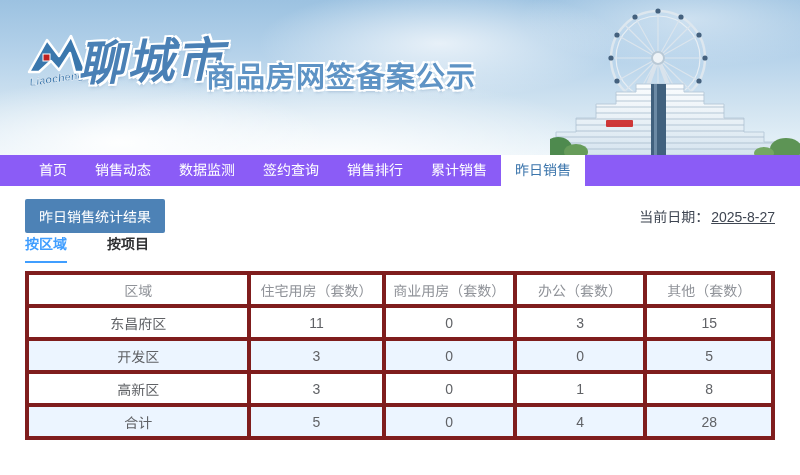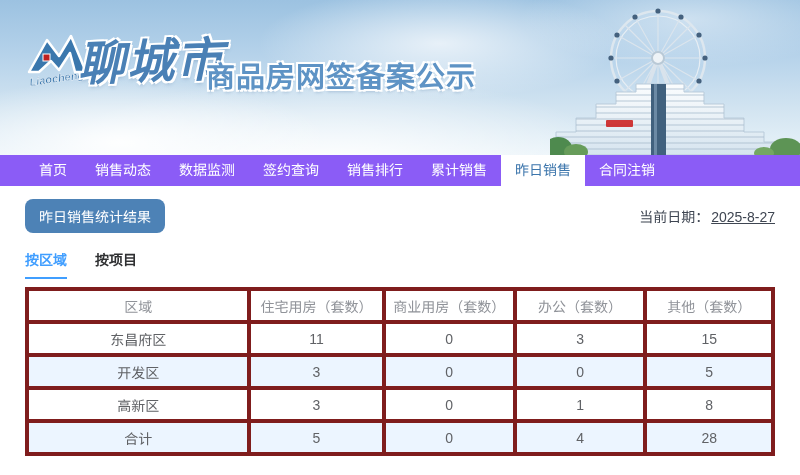--- a/index.html
+++ b/index.html
@@ -36,28 +36,28 @@
   .nav-item {
     padding:0 14px; line-height:31px; font-size:14px; color:#fff;
     cursor:pointer; white-space:nowrap;
   }
   .nav-item.active { background:#fff; color:#3d76ac; }
 
   
   .toolbar { display:flex; justify-content:space-between; align-items:center; padding:13px 25px 0 25px; }
   .stats-btn {
     background:#4d82b6; color:#fff; border:none; font-size:14px;
-    padding:7px 14px; border-radius:8px; cursor:pointer;
+    padding:7px 14px; border-radius:2px; cursor:pointer;
     font-family:"Liberation Sans","DejaVu Sans",sans-serif;
   }
   .cur-date { font-size:14px; color:#3f4652; }
   .cur-date .date-val { margin-left:2px;text-decoration:underline; }
 
   
-  .view-tabs { display:flex; gap:28px; padding:0 25px; margin-top:16px; }
+  .view-tabs { display:flex; gap:40px; padding:0 25px; }
   .view-tab {
     font-size:14px; font-weight:bold; color:#303133; padding-bottom:8px;
     cursor:pointer; border-bottom:2px solid transparent;
   }
   .view-tab.active { color:#409eff; border-bottom-color:#409eff; }
 
   
   .table-wrap { margin:8px 25px 0 25px; }
   table { width:100%; border-collapse:collapse; table-layout:fixed; font-size:14px; }
   th, td { border:4px solid #7f1d1d; height:33px; text-align:center; font-weight:normal; }
@@ -161,21 +161,20 @@
 
 
       <div class="nav-item">签约查询</div>
 
       <div class="nav-item">销售排行</div>
 
       <div class="nav-item">累计销售</div>
 
       <div class="nav-item active">昨日销售</div>
 
-      <div class="nav-item">合同注销</div>
     </nav>
 
   <div class="toolbar">
     <button class="stats-btn">昨日销售统计结果</button>
     <div class="cur-date">
       <span>当前日期：</span><span class="date-val">2025-8-27</span>
     </div>
   </div>
 
   <div class="view-tabs">

